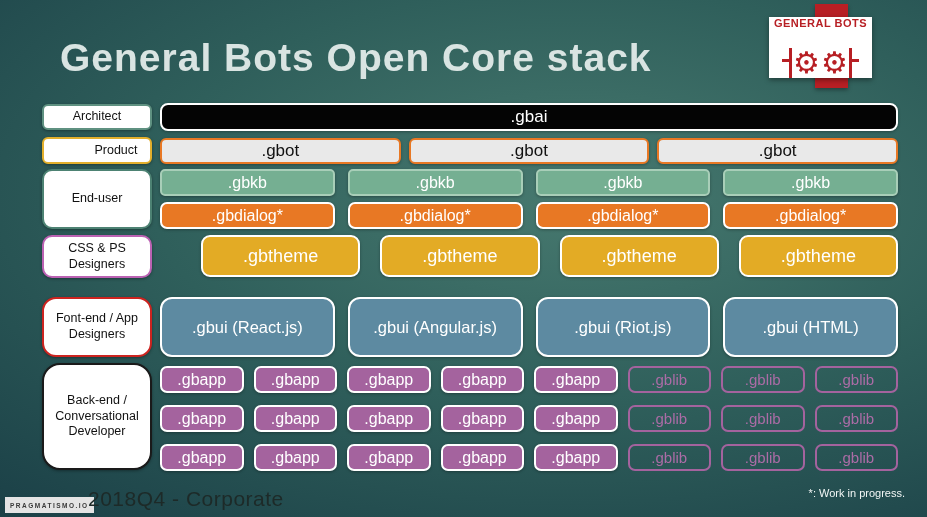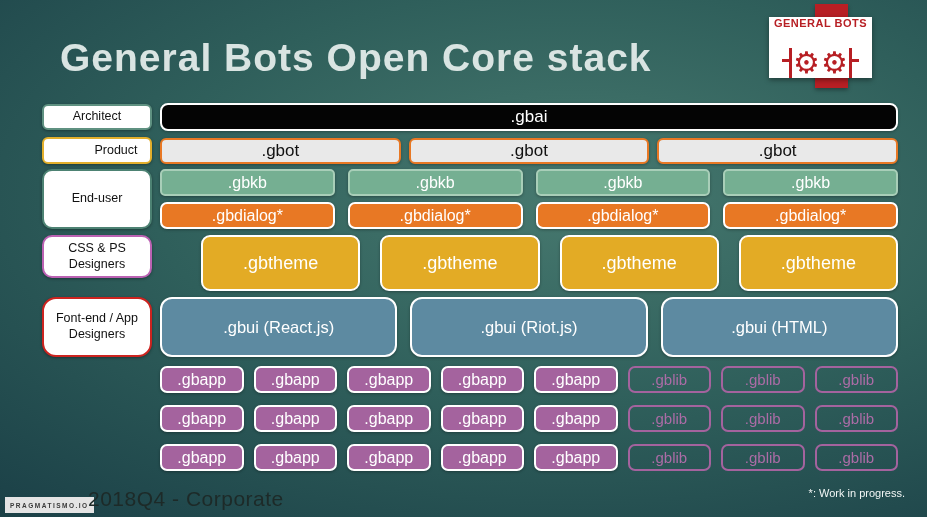--- a/index.html
+++ b/index.html
@@ -64,21 +64,21 @@
 
   .row-gbot { top:138px; height:26px; gap:8px; }
   .box-gbot { background:#e9e9e9; border:2px solid #e87824; border-radius:6px; color:#111; font-size:17px; }
 
   .row-gbkb { top:169px; height:27px; gap:13px; }
   .box-gbkb { background:#75af92; border:2px solid #a8ceb8; border-radius:5px; font-size:16px; }
 
   .row-gbdialog { top:202px; height:27px; gap:13px; }
   .box-gbdialog { background:#e87824; border:2.5px solid #fff; border-radius:7px; font-size:16px; }
 
-  .row-gbtheme { top:235px; height:56px; gap:20px;padding-left:41px; }
+  .row-gbtheme { top:235px; height:42px; gap:20px;padding-left:41px; }
   .box-gbtheme { background:#e3ab25; border:2.5px solid #fff; border-radius:9px; font-size:18px; }
 
   .row-gbui { top:297px; height:60px; gap:13px; }
   .box-gbui { background:#5d8aa1; border:2.5px solid #fff; border-radius:12px; font-size:16.5px; }
 
   .row-apps1 { top:366px; } .row-apps2 { top:405px; } .row-apps3 { top:444px; }
   .row-apps1, .row-apps2, .row-apps3 { height:27px; gap:10px; }
   .box-gbapp { background:#a4639e; border:2.5px solid #fff; border-radius:7px; font-size:16px; }
   .box-gblib { background:transparent; border:2px solid #a4639e; border-radius:7px;
                color:#ab6ca6; font-size:15px; box-shadow:none; }
@@ -114,20 +114,21 @@
       <span class="gear-glyph">⚙</span>
       <span class="gear-bar right"></span>
     </div>
   </div>
 
   <div class="role role-architect">Architect</div>
   <div class="role role-product">Product</div>
   <div class="role role-enduser">End-user</div>
   <div class="role role-designers">CSS &amp; PS Designers</div>
   <div class="role role-frontend">Font-end / App Designers</div>
+  <div class="role role-backend">Back-end / Conversational Developer</div>
 
   <div class="row row-gbai">
     <div class="box box-gbai">.gbai</div>
   </div>
 
   <div class="row row-gbot">
     <div class="box box-gbot">.gbot</div>
     <div class="box box-gbot">.gbot</div>
     <div class="box box-gbot">.gbot</div>
   </div>
@@ -148,20 +149,21 @@
 
   <div class="row row-gbtheme">
     <div class="box box-gbtheme">.gbtheme</div>
     <div class="box box-gbtheme">.gbtheme</div>
     <div class="box box-gbtheme">.gbtheme</div>
     <div class="box box-gbtheme">.gbtheme</div>
   </div>
 
   <div class="row row-gbui">
     <div class="box box-gbui">.gbui (React.js)</div>
+    <div class="box box-gbui">.gbui (Angular.js)</div>
     <div class="box box-gbui">.gbui (Riot.js)</div>
     <div class="box box-gbui">.gbui (HTML)</div>
   </div>
 
   <div class="row row-apps1">
     <div class="box box-gbapp">.gbapp</div>
     <div class="box box-gbapp">.gbapp</div>
     <div class="box box-gbapp">.gbapp</div>
     <div class="box box-gbapp">.gbapp</div>
     <div class="box box-gbapp">.gbapp</div>

